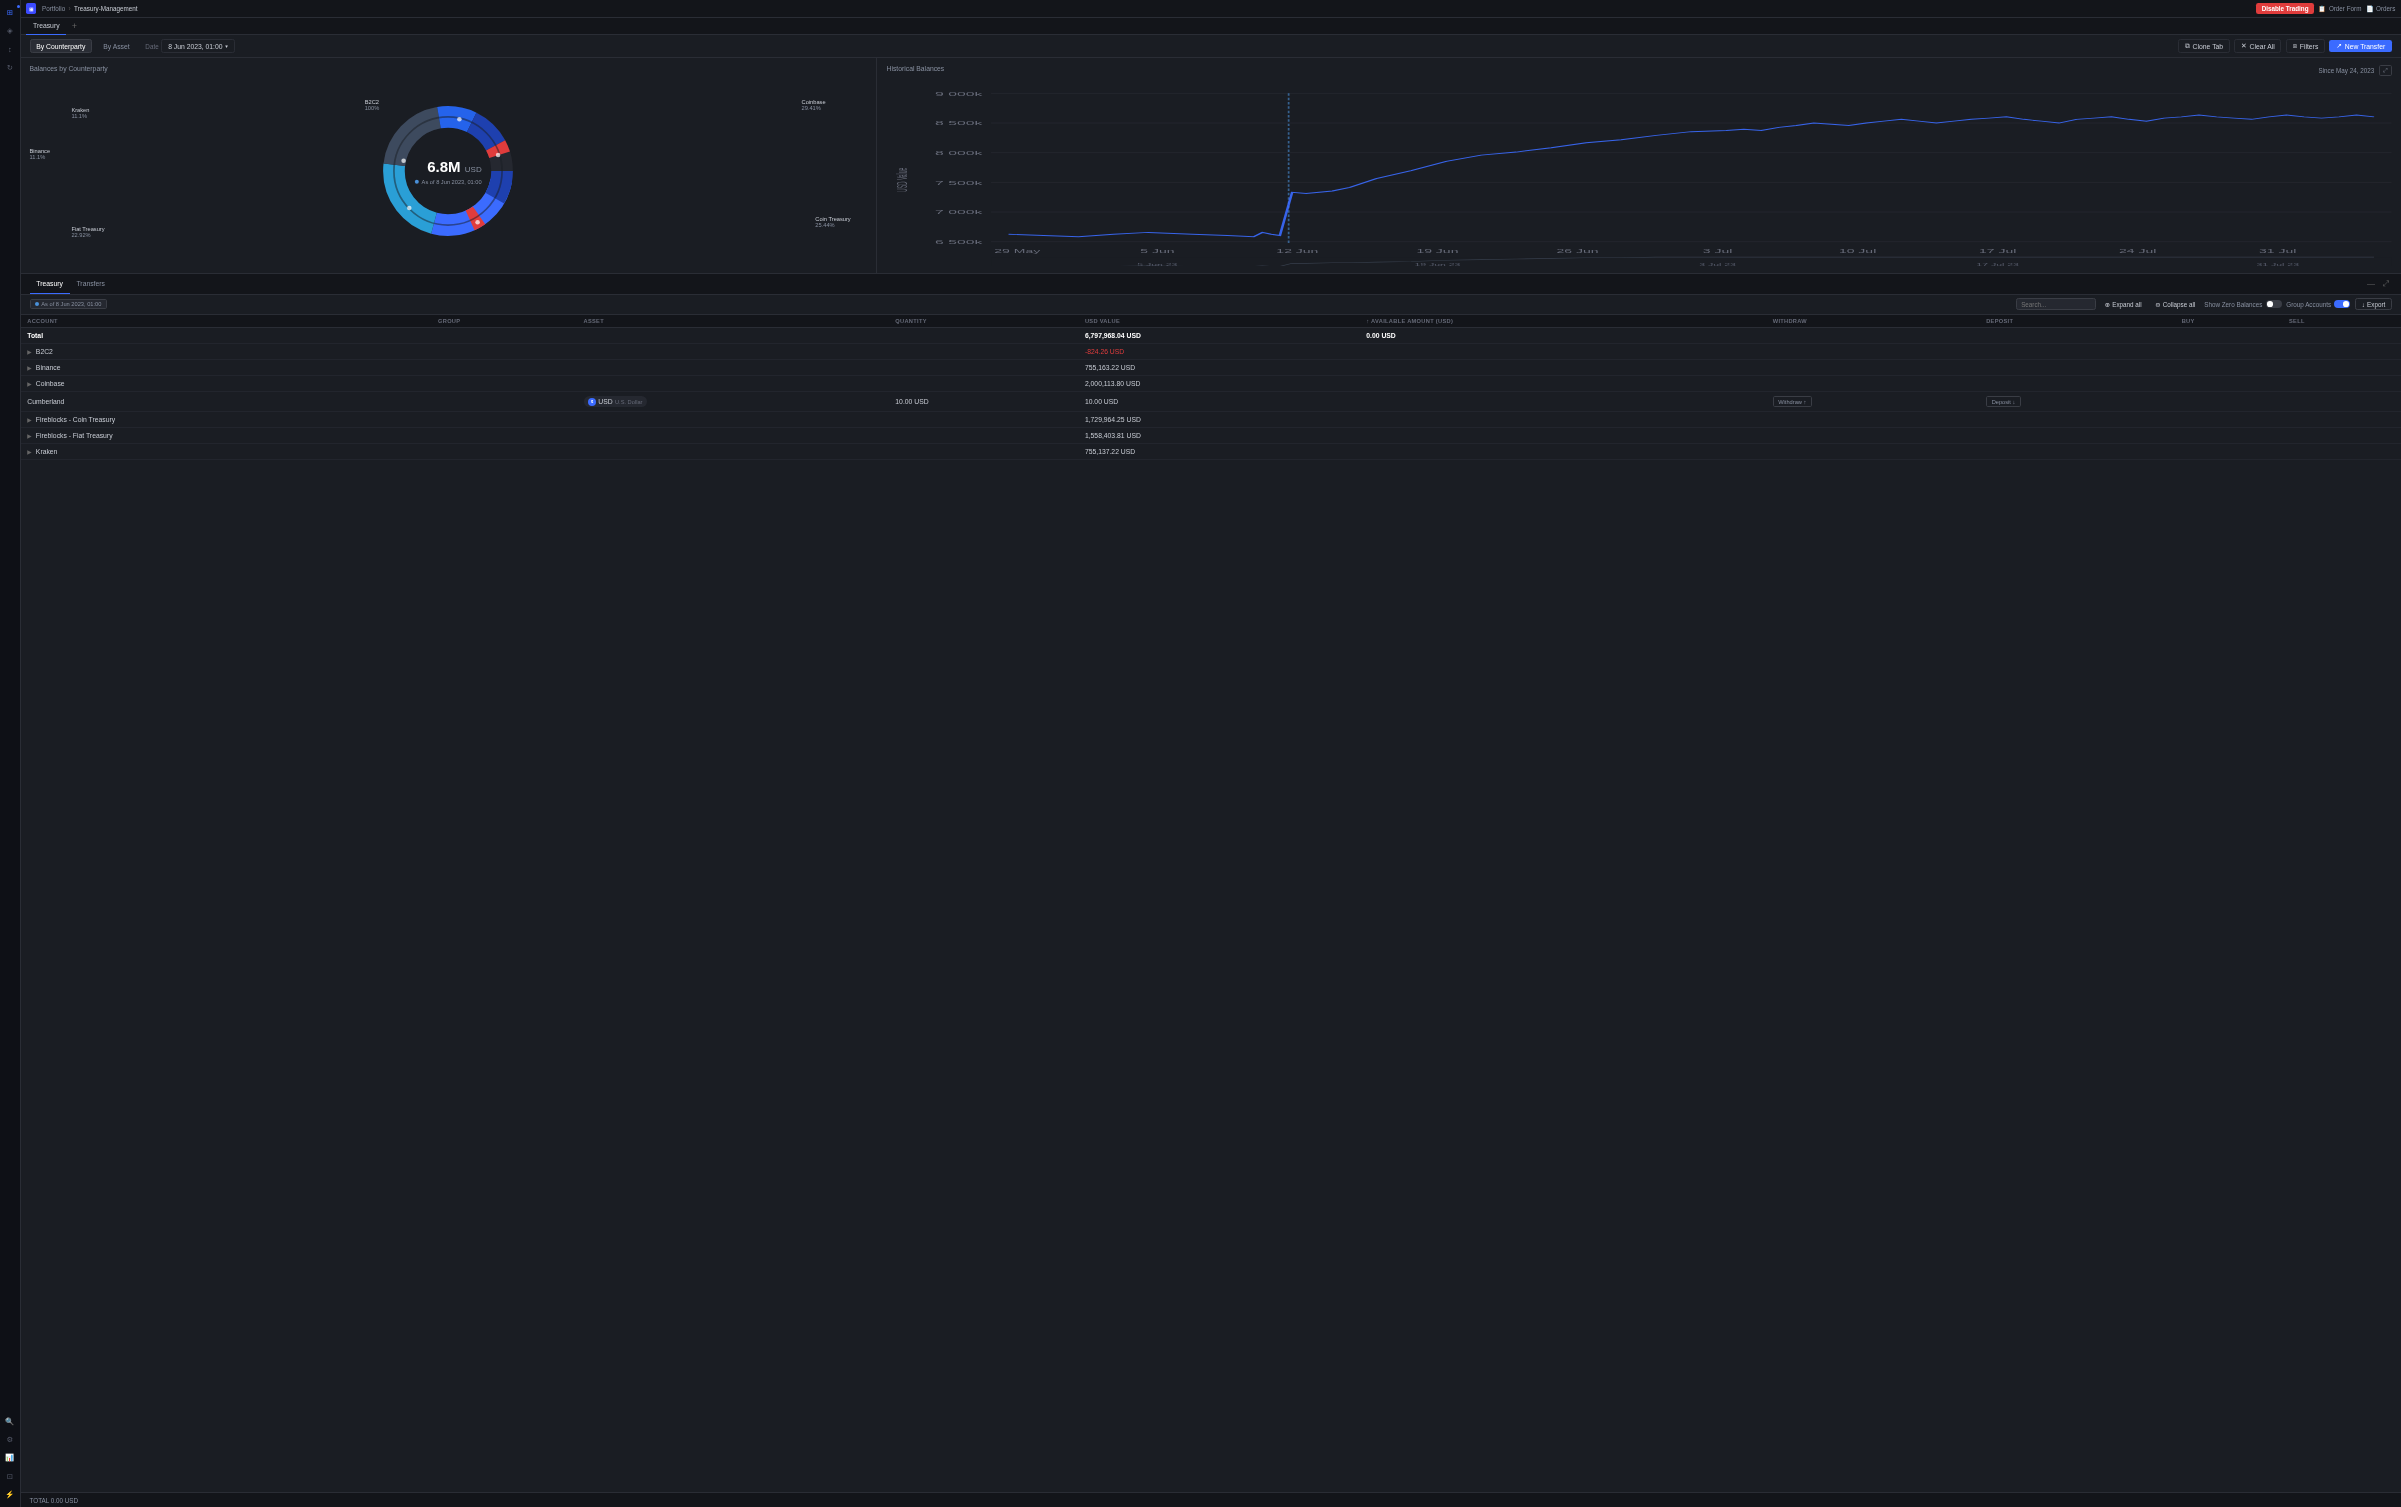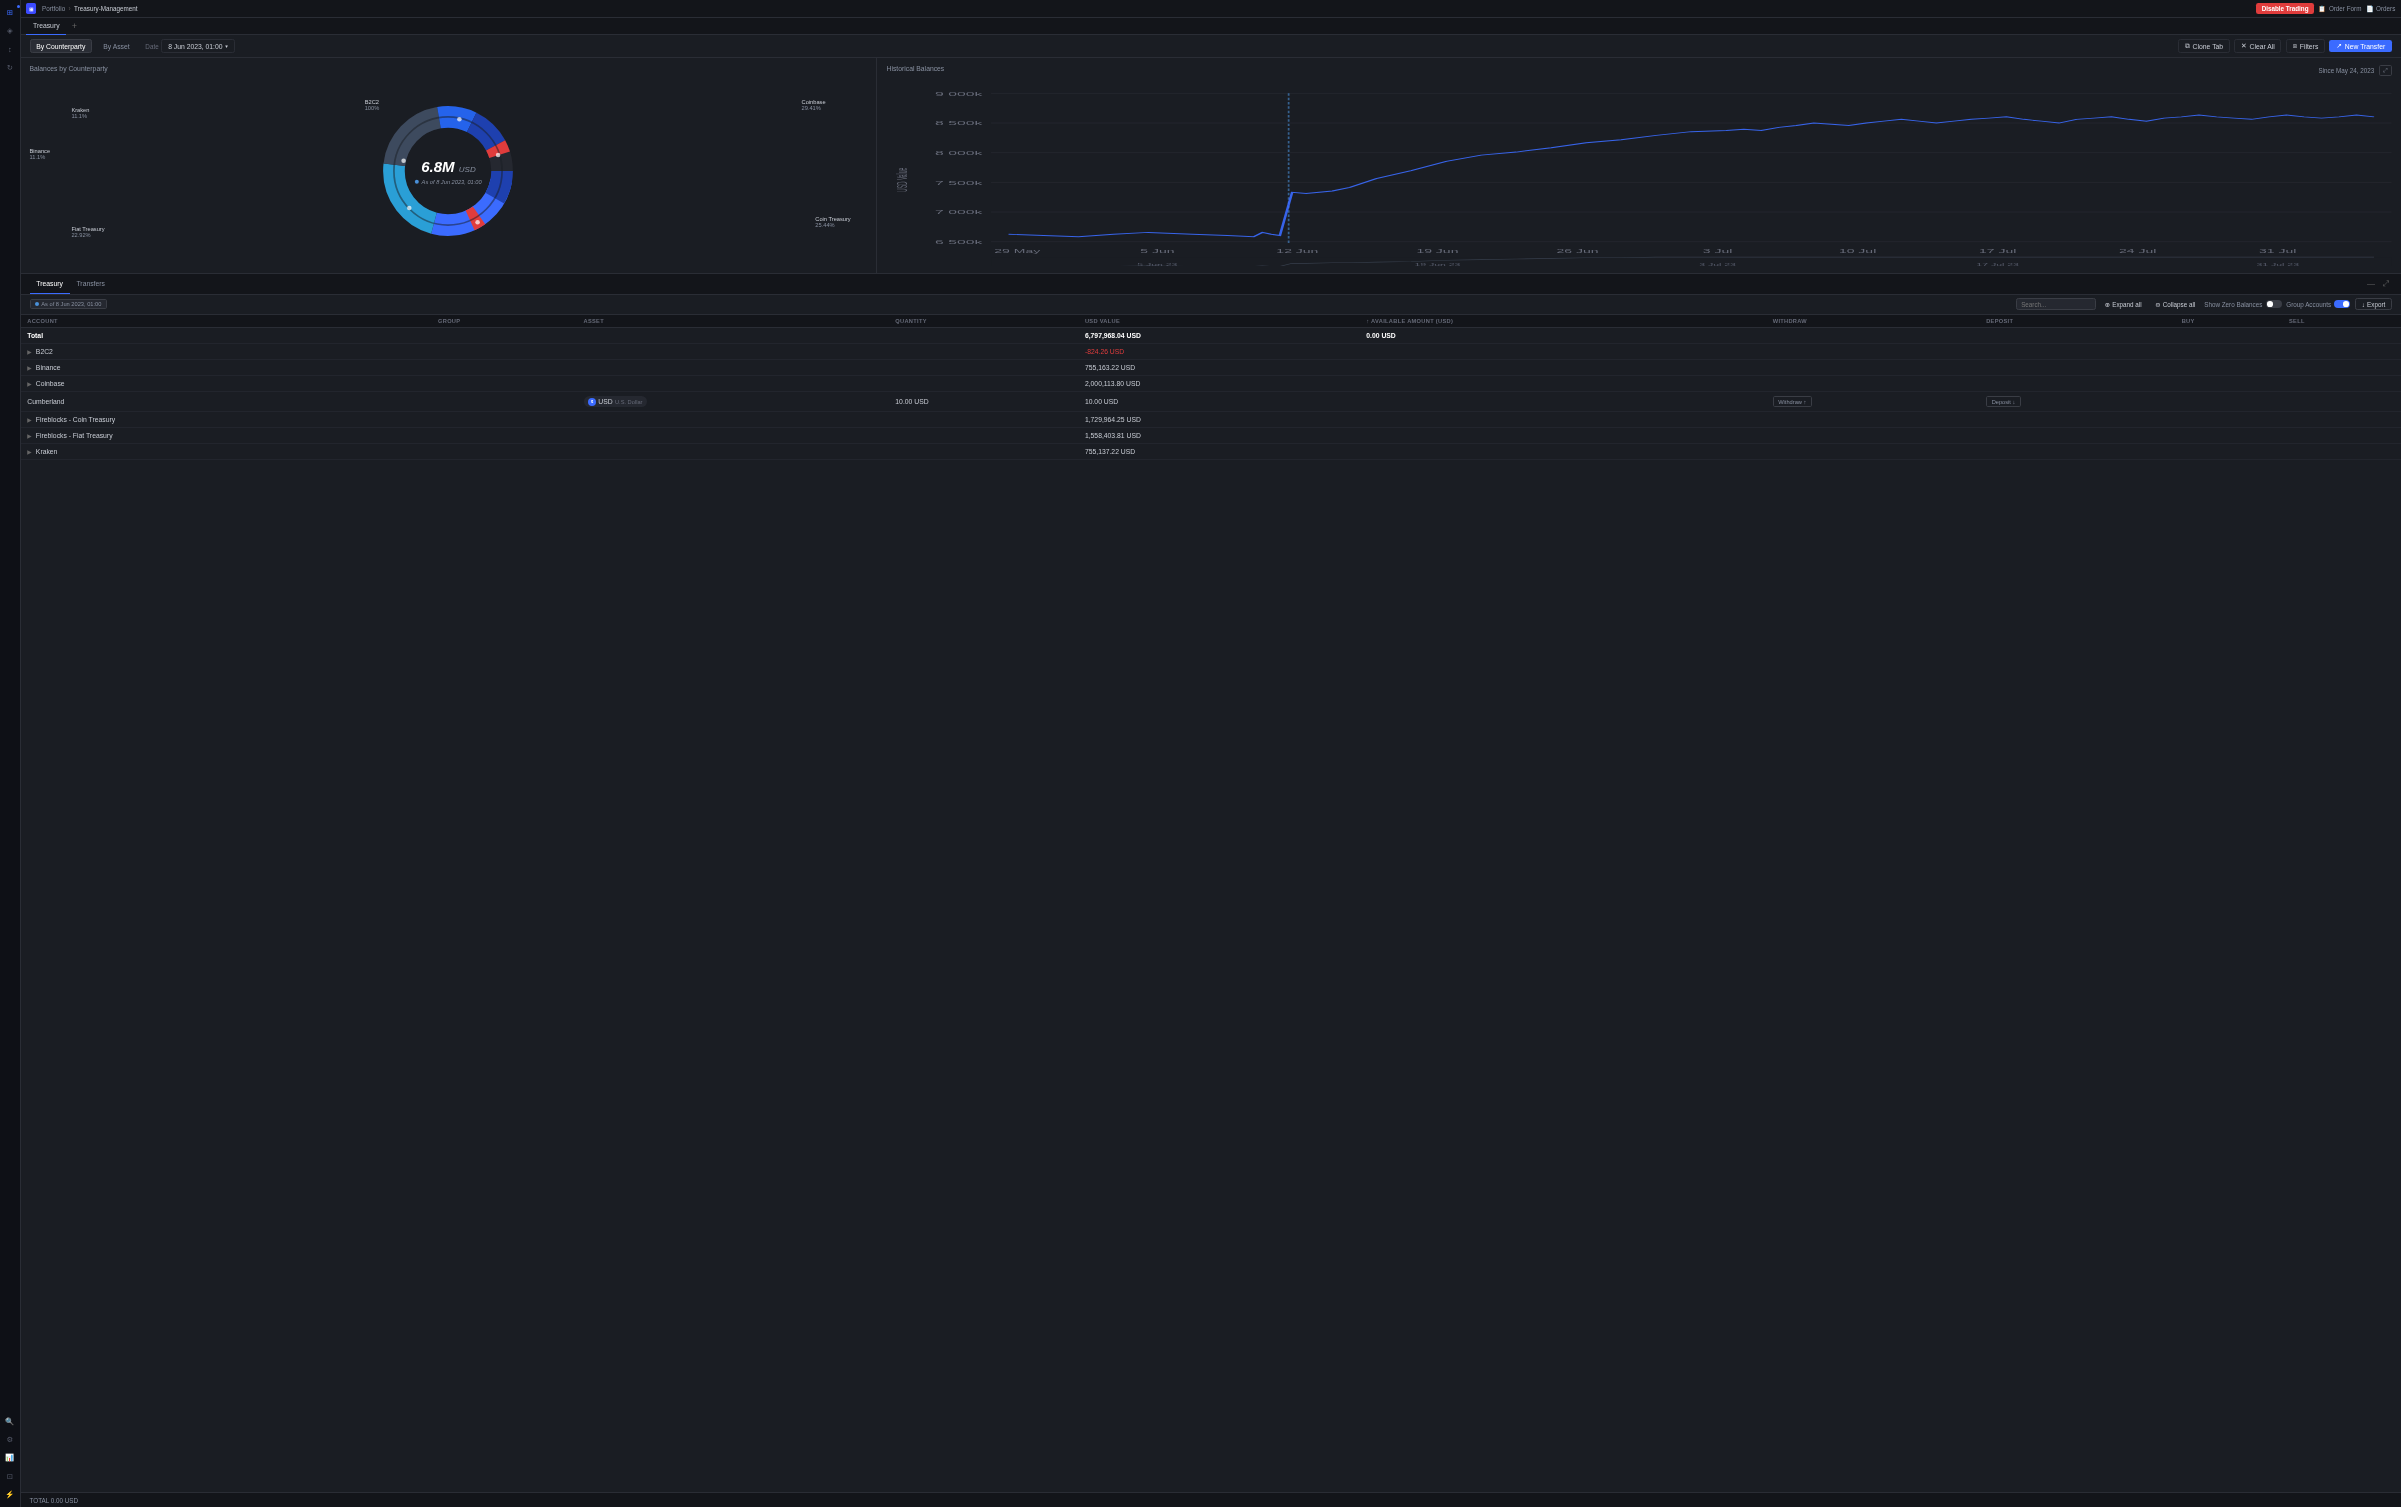--- a/index.html
+++ b/index.html
@@ -181,23 +181,22 @@
       position: relative;
     }
     .donut-svg {
       width: 148px; height: 148px;
     }
     .donut-center {
       position: absolute;
       top: 50%;
       left: 50%;
       transform: translate(-50%, -50%);
-      text-align: center;
+      text-align: right;
       pointer-events: none;
-      font-style: italic;
     }
     .donut-center .date-label {
       font-size: 5.7px;
       color: #8890a0;
       margin-top: 3.4px;
       display: flex; align-items: center; gap: 2.3px;
       white-space: nowrap;
     }
     .donut-center .date-label .dot {
       width: 4px; height: 4px;

